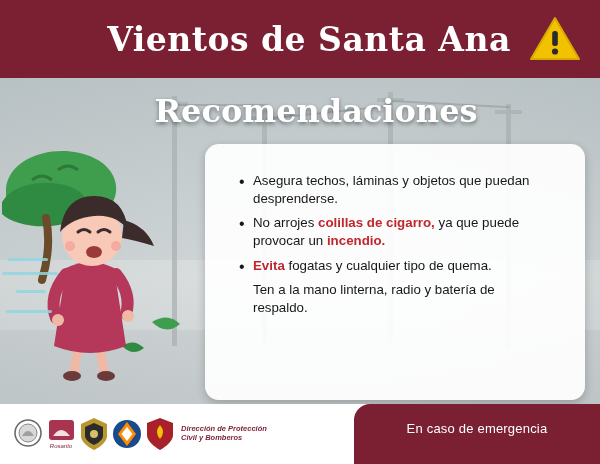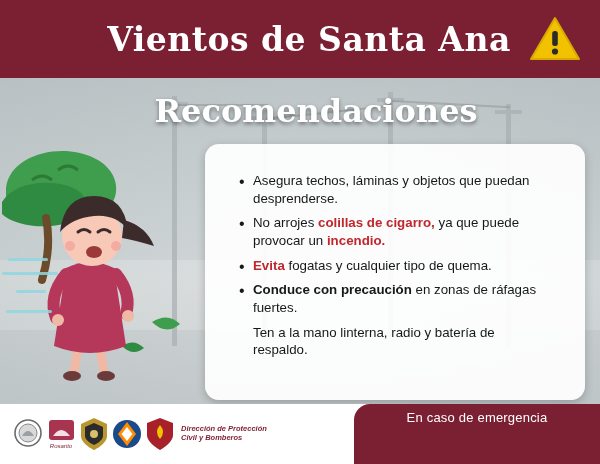--- a/index.html
+++ b/index.html
@@ -204,21 +204,21 @@
   .emergency {
     position: absolute;
     right: 0;
     top: 404px;
     width: 246px;
     height: 60px;
     background: #7b1f33;
     border-top-left-radius: 16px;
     color: #fff;
     text-align: center;
-    padding-top: 6px;
+    padding-top: 17px;
     box-sizing: border-box;
   }
   .emergency .line1 {
     font-size: 13px;
     font-weight: normal;
     letter-spacing: .2px;
   }
   .call-btn {
     margin: 4px auto 0;
     width: 188px;
@@ -310,21 +310,20 @@
     <div class="wind-line" style="left:0px; top:132px; width:56px;"></div>
     <div class="wind-line" style="left:14px; top:150px; width:30px;"></div>
     <div class="wind-line" style="left:4px; top:170px; width:46px;"></div>
   </div>
 
   <div class="card">
     <ul id="rec-list">
         <li><span>Asegura techos, láminas y objetos que puedan desprenderse.</span></li>
         <li><span>No arrojes </span><span class="hl-red">colillas de cigarro,</span><span> ya que puede provocar un </span><span class="hl-red">incendio.</span></li>
         <li><span class="hl-red">Evita</span><span> fogatas y cualquier tipo de quema.</span></li>
-        <li><span class="hl-bold">Conduce con precaución</span><span> en zonas de ráfagas fuertes.</span></li>
         <li class="nobullet"><span> Ten a la mano linterna, radio y batería de respaldo.</span></li>
       </ul>
   </div>
 
   <div class="bottom-bar">
     <div class="logos">
       <div class="logo">
         <svg width="33" height="36" viewBox="0 0 33 36" aria-hidden="true">
           <circle cx="16" cy="17" r="13" fill="none" stroke="#6b6b6b" stroke-width="1.6"></circle>
           <circle cx="16" cy="17" r="9" fill="#d9d9d9" stroke="#8a8a8a" stroke-width="1"></circle>

